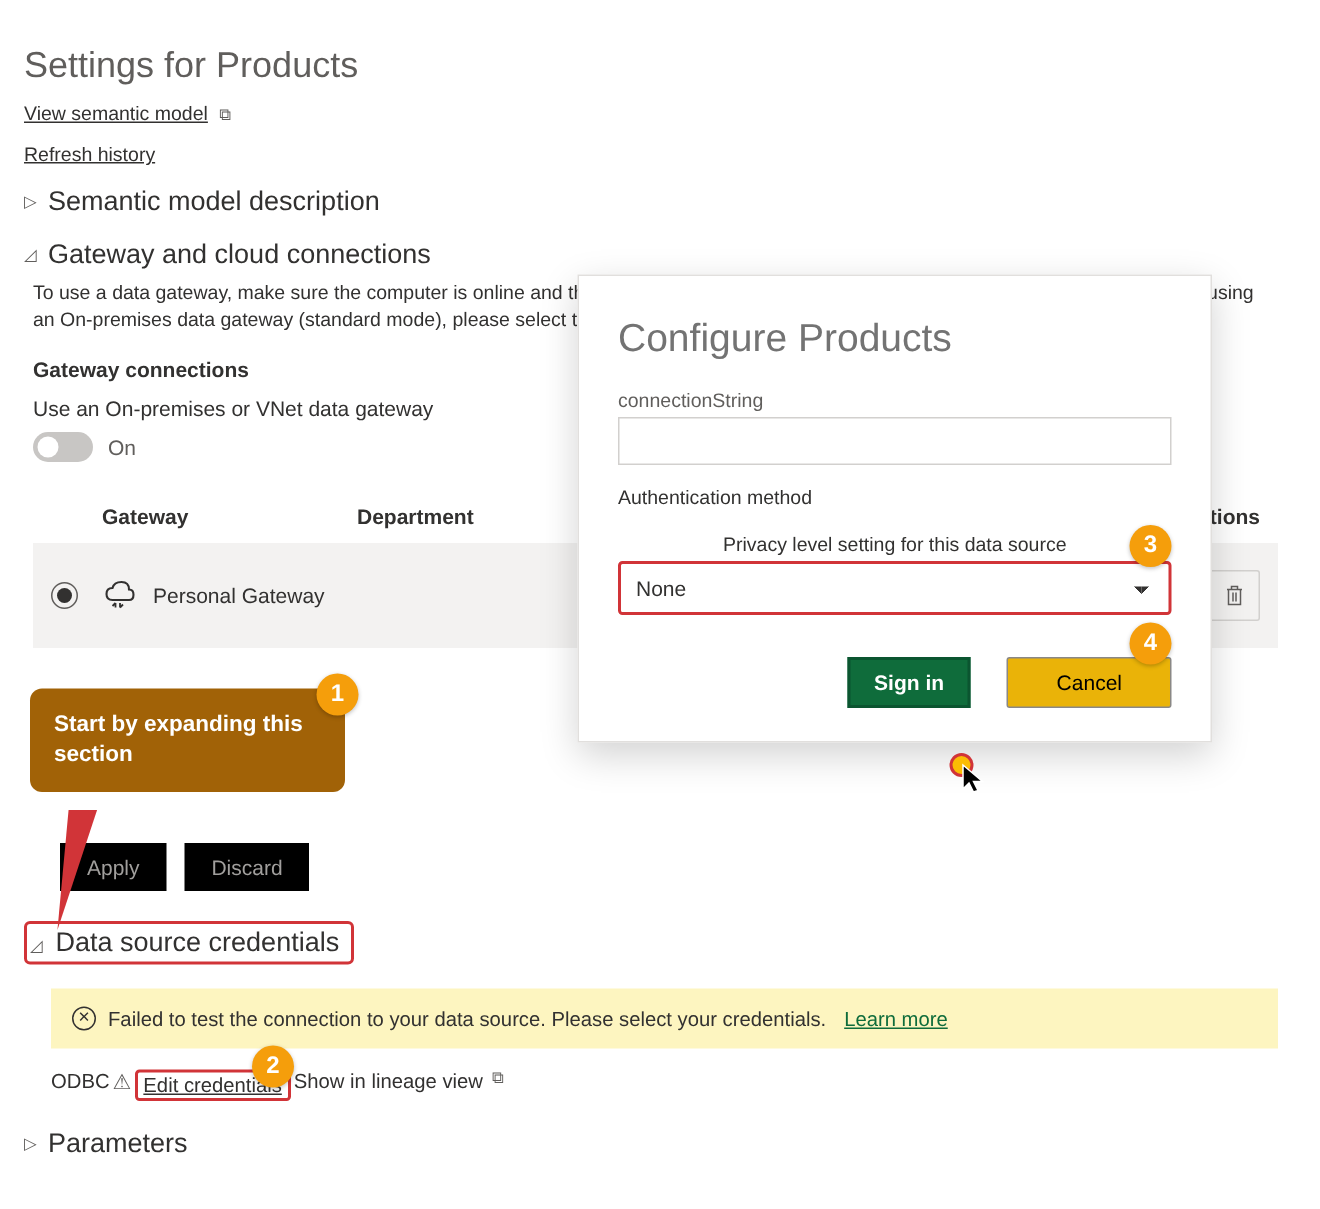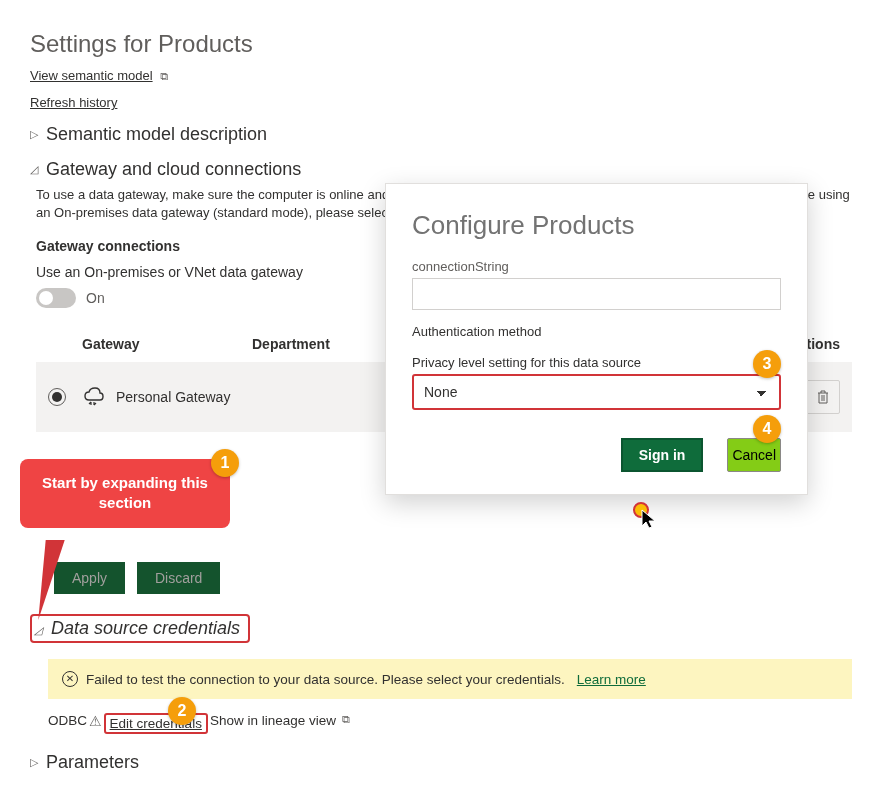--- a/index.html
+++ b/index.html
@@ -8,21 +8,21 @@
     padding: 0;
     font-family: "Segoe UI", -apple-system, Arial, sans-serif;
     font-size: 14px;
     color: #323130;
     background: #fff;
     width: 880px;
     height: 806px;
     position: relative;
     overflow: hidden;
   }
-  .page { padding: 30px 28px 0 30px; }
+  .page { padding: 30px 28px 0 16px; }
   h1 { font-size: 24px; font-weight: 400; color: #605e5c; margin: 0 0 10px 0; }
   .link { color: #323130; text-decoration: underline; cursor: pointer; display: inline-block; }
   .link-row { margin-bottom: 12px; font-size: 13px; }
   .ext-icon { font-size: 11px; margin-left: 4px; color:#605e5c; }
 
   .section-head {
     font-size: 18px;
     font-weight: 400;
     color: #323130;
     margin: 14px 0 4px 0;
@@ -48,21 +48,21 @@
   .gw-header .col3 { flex:1; text-align:right; padding-right:12px;}
   .gw-row { background:#f3f2f1; padding: 18px 12px 18px 12px; display:flex; align-items:center; }
   .radio { width:18px; height:18px; border:1px solid #605e5c; border-radius:50%; display:flex; align-items:center; justify-content:center; margin-right:16px;}
   .radio-inner { width:10px;height:10px;background:#323130;border-radius:50%;}
   .cloud-icon { margin-right:10px; color:#323130;}
   .gw-row .name { flex:0 0 160px; }
   .gw-row .actions { margin-left:auto; }
   .trash { width:34px;height:34px;border:1px solid #d2d0ce;border-radius:2px;display:flex;align-items:center;justify-content:center;color:#605e5c;}
 
   .buttons-row { margin: 130px 0 20px 18px; }
-  .btn-flat { border:none; background:#14532d; color:#a19f9d; padding: 8px 18px; margin-right:8px; font-size:14px;}
+  .btn-flat { border:none; background:#000000; color:#a19f9d; padding: 8px 18px; margin-right:8px; font-size:14px;}
 
   .ds-head-wrap { display:inline-block; border: 2px solid #d13438; border-radius:4px; padding: 2px 8px 2px 2px;}
   .alert-banner {
     background:#fdf5c0; border-left:0; padding: 12px 14px; margin: 16px 0 14px 18px;
     display:flex; align-items:center; gap:8px; font-size:13.5px; color:#323130;
   }
   .x-circle { width:16px;height:16px;border:1.5px solid #323130;border-radius:50%;display:flex;align-items:center;justify-content:center;font-size:10px;line-height:1;}
   .learn { color:#0f6c3b; text-decoration:underline; margin-left:4px;}
 
   .ds-row { margin-left:18px; font-size:13.5px; display:flex; gap:2px;}
@@ -82,28 +82,28 @@
   .m-select {
     width:100%; height:36px; border:2px solid #d13438; border-radius:3px; background:#fff;
     padding: 0 10px; font-size:14px; color:#323130; appearance:none;
     background-image: linear-gradient(45deg, transparent 50%, #323130 50%), linear-gradient(135deg, #323130 50%, transparent 50%);
     background-position: calc(100% - 18px) 15px, calc(100% - 13px) 15px;
     background-size: 5px 5px, 5px 5px; background-repeat:no-repeat;
   }
   .m-group { margin-bottom:16px; }
   .modal-actions { display:flex; justify-content:flex-end; gap:24px; margin-top:28px;}
   .btn-primary { background:#0f6c3b; color:#fff; border:2px solid #0b5530; padding:7px 16px; font-weight:600; font-size:14px; position:relative;}
-  .btn-secondary { background:#84cc16; border:1px solid #8a8886; padding:7px 4px; font-size:14px; border-radius:2px;}
+  .btn-secondary { background:#eab308; border:1px solid #8a8886; padding:7px 32px; font-size:14px; border-radius:2px;}
   .cursor { position:absolute; left:640px; top:508px; pointer-events:none;}
   .click-dot { position:absolute; left:633px; top:502px; width:16px;height:16px;border-radius:50%;background:#fbbc04;border:2px solid #d13438; }
 
   
   .callout {
-    position:absolute; left:20px; top:459px; width:210px; background:#ef4444; color:#fff;
-    border-radius:8px; padding:14px 16px; font-weight:600; font-size:15px; text-align:center;
+    position:absolute; left:20px; top:459px; width:210px; background:#a16207; color:#fff;
+    border-radius:8px; padding:14px 16px; font-weight:600; font-size:15px; text-align:left;
     line-height:1.35;
   }
   .callout-tail {
     position:absolute; left:35px; top:540px; width:0;height:0;
     border-top: 80px solid #d13438;
     border-left: 14px solid transparent;
     border-right: 5px solid transparent;
     transform: skewX(-15deg);
   }
 
@@ -175,21 +175,21 @@
         </div>
       </div>
     </div>
 
     <div class="buttons-row">
       <button class="btn-flat">Apply</button>
       <button class="btn-flat">Discard</button>
     </div>
   </div>
 
-  <div class="section-head" style="margin-top:8px;font-style:italic;">
+  <div class="section-head" style="margin-top:8px;">
     <span class="ds-head-wrap">
       <span class="tri">◿</span>
       <span>Data source credentials</span>
     </span>
   </div>
   <div class="alert-banner">
     <span class="x-circle">✕</span>
     <span>Failed to test the connection to your data source. Please select your credentials.</span>
     <a class="learn">Learn more</a>
   </div>
@@ -208,21 +208,21 @@
 </div>
 
 <div class="modal">
   <h2>Configure Products</h2>
   <div class="m-label">connectionString</div>
   <input class="m-input" style="">
   <div class="m-group">
     <div class="m-label" style="color:#323130;">Authentication method</div>
   </div>
   <div class="m-group">
-    <div class="m-label" style="color:#323130;">Privacy level setting for this data source</div>
+    <div class="m-label" style="color:#323130;text-align:center;">Privacy level setting for this data source</div>
     <select class="m-select">
       <option>None</option>
     </select>
   </div>
   <div class="modal-actions">
     <button class="btn-primary">Sign in</button>
     <button class="btn-secondary">Cancel</button>
   </div>
 </div>
 

